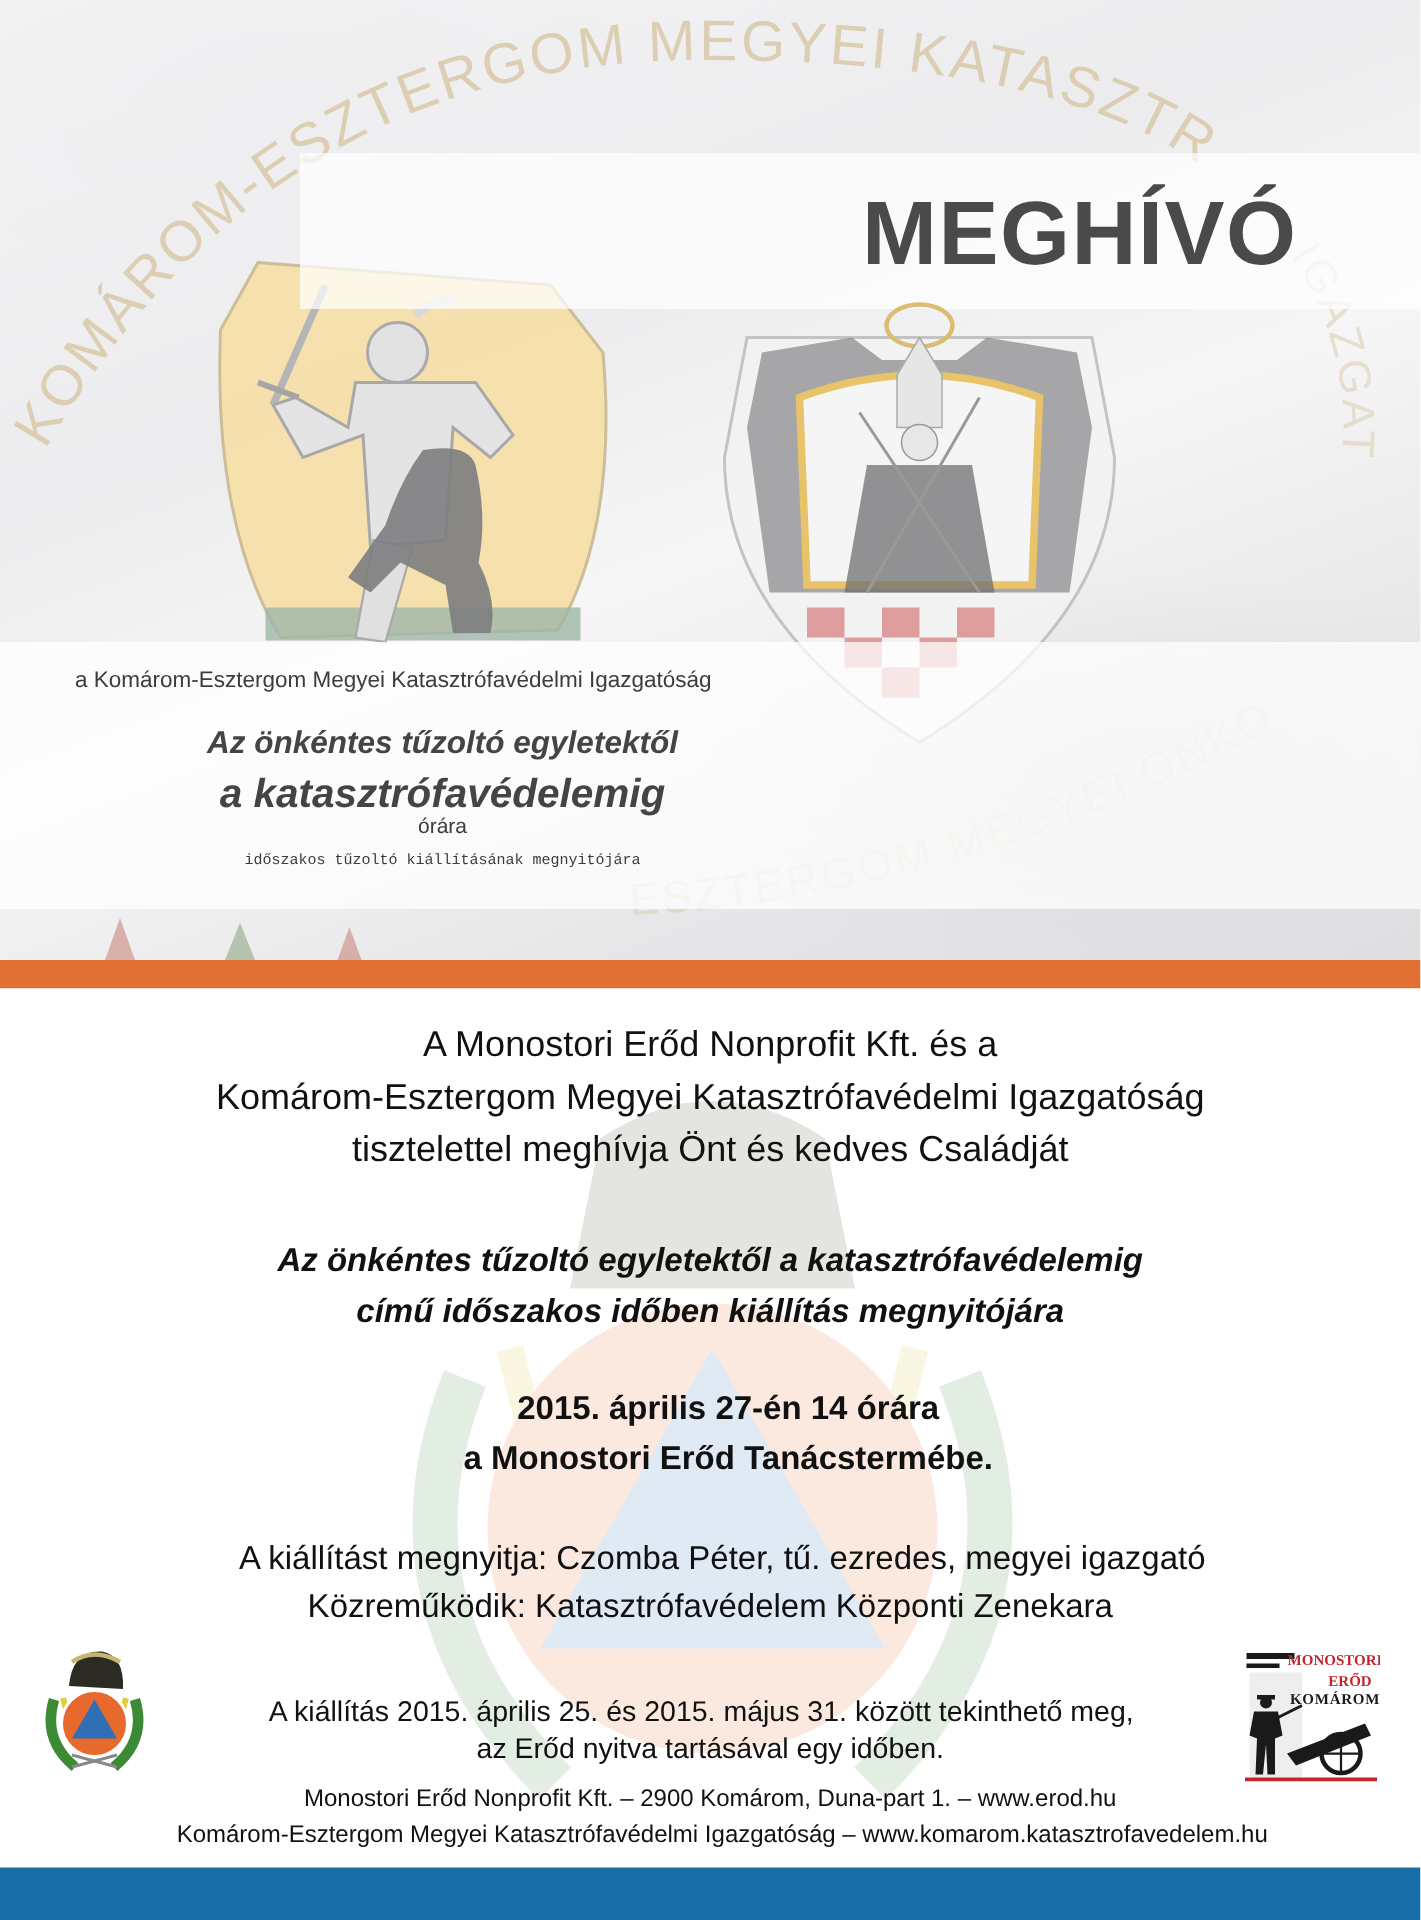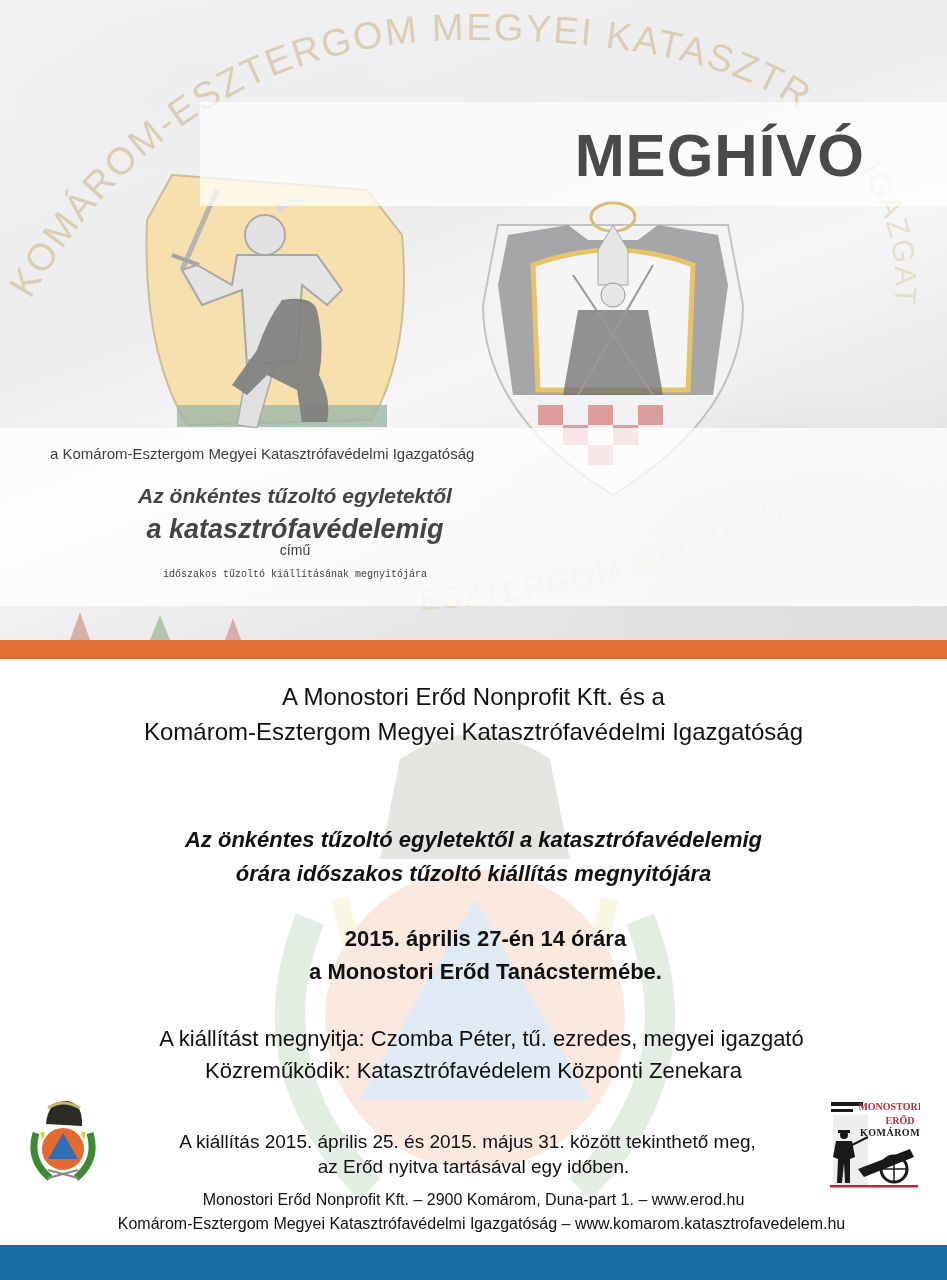--- a/index.html
+++ b/index.html
@@ -131,42 +131,43 @@
       <rect x="85" y="230" width="25" height="20" fill="#c94b4b"></rect>
       <rect x="135" y="230" width="25" height="20" fill="#c94b4b"></rect>
       <rect x="110" y="250" width="25" height="20" fill="#c94b4b"></rect>
     </g>
   </svg>
 
   <div class="info-band"></div>
   <div class="hero-line hero-org">a Komárom-Esztergom Megyei Katasztrófavédelmi Igazgatóság</div>
   <div class="hero-line hero-title1">Az önkéntes tűzoltó egyletektől</div>
   <div class="hero-line hero-title2">a katasztrófavédelemig</div>
-  <div class="hero-line hero-cimu">című</div>
+  <div class="hero-line hero-cimu">órára</div>
   <div class="hero-line hero-sub">időszakos tűzoltó kiállításának megnyitójára</div>
 </div>
 
 <div class="orange-band"></div>
 
 <div class="body-area">
   <svg class="watermark" viewBox="0 0 450 520">
     <path d="M 150 40 Q 225 -10 300 40 L 320 140 L 130 140 Z" fill="#4a4a2a"></path>
     <path d="M 60 200 Q 0 350 120 470" stroke="#3f8a3a" stroke-width="30" fill="none"></path>
     <path d="M 390 200 Q 450 350 330 470" stroke="#3f8a3a" stroke-width="30" fill="none"></path>
     <path d="M 90 180 L 150 420" stroke="#d8c23a" stroke-width="18"></path>
     <path d="M 360 180 L 300 420" stroke="#d8c23a" stroke-width="18"></path>
     <circle cx="225" cy="300" r="150" fill="#e8692e"></circle>
     <polygon points="225,180 340,380 110,380" fill="#2f6fb5"></polygon>
   </svg>
 
   <div class="center-line l-intro" style="top:22px;">A Monostori Erőd Nonprofit Kft. és a</div>
   <div class="center-line l-intro" style="top:57px;">Komárom-Esztergom Megyei Katasztrófavédelmi Igazgatóság</div>
+  <div class="center-line l-intro" style="top:92px;">tisztelettel meghívja Önt és kedves Családját</div>
 
   <div class="center-line l-it" style="top:165px;">Az önkéntes tűzoltó egyletektől a katasztrófavédelemig</div>
-  <div class="center-line l-it" style="top:199px;">órára időszakos tűzoltó kiállítás megnyitójára</div>
+  <div class="center-line l-it" style="top:199px;">című időszakos időben kiállítás megnyitójára</div>
 
   <div class="center-line l-date" style="top:264px;">2015. április 27-én 14 órára</div>
   <div class="center-line l-date" style="top:297px;">a Monostori Erőd Tanácstermébe.</div>
 
   <div class="center-line l-open" style="top:364px;padding-left:16px;">A kiállítást megnyitja: Czomba Péter, tű. ezredes, megyei igazgató</div>
   <div class="center-line l-open" style="top:396px;">Közreműködik: Katasztrófavédelem Központi Zenekara</div>
 
   <div class="center-line l-note" style="top:470px; left:-6px;">A kiállítás 2015. április 25. és 2015. május 31. között tekinthető meg,</div>
   <div class="center-line l-note" style="top:495px;">az Erőd nyitva tartásával egy időben.</div>
 

